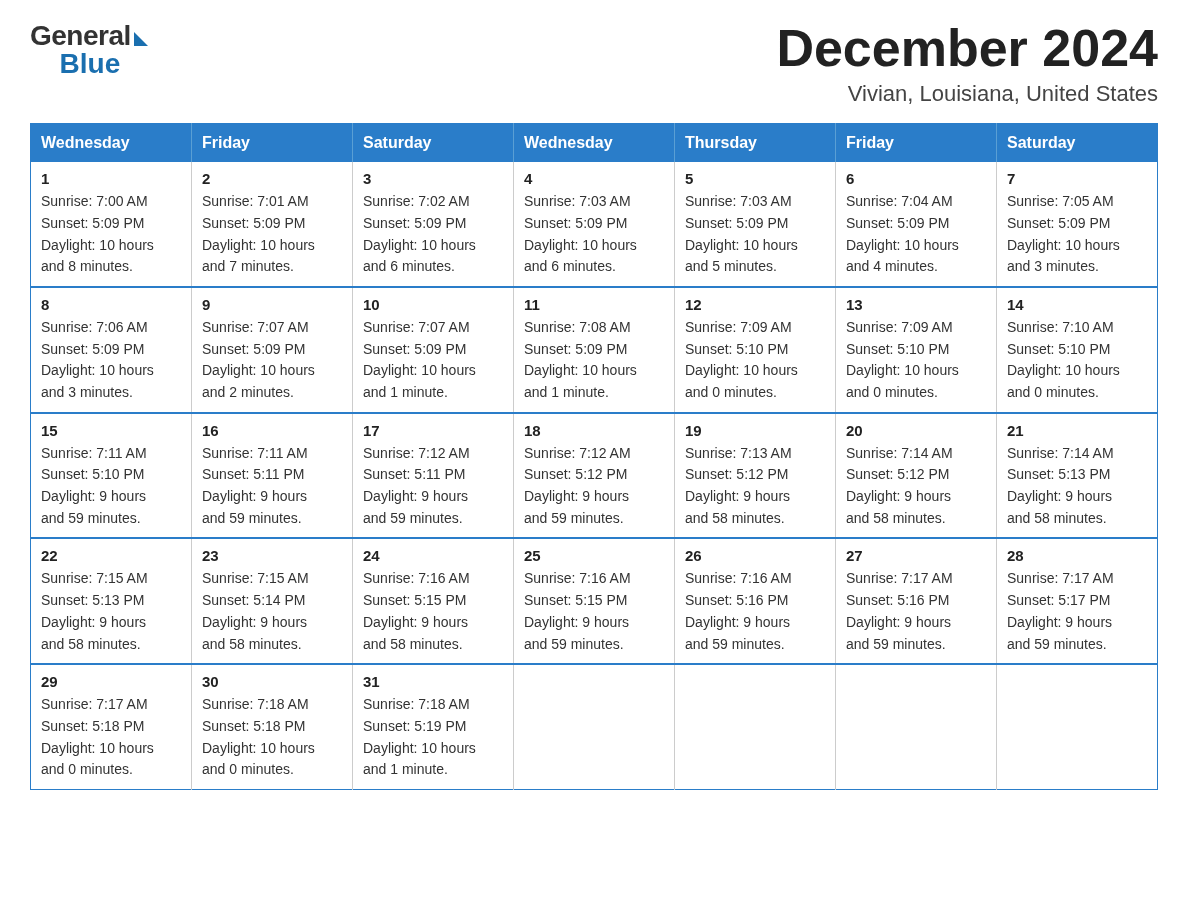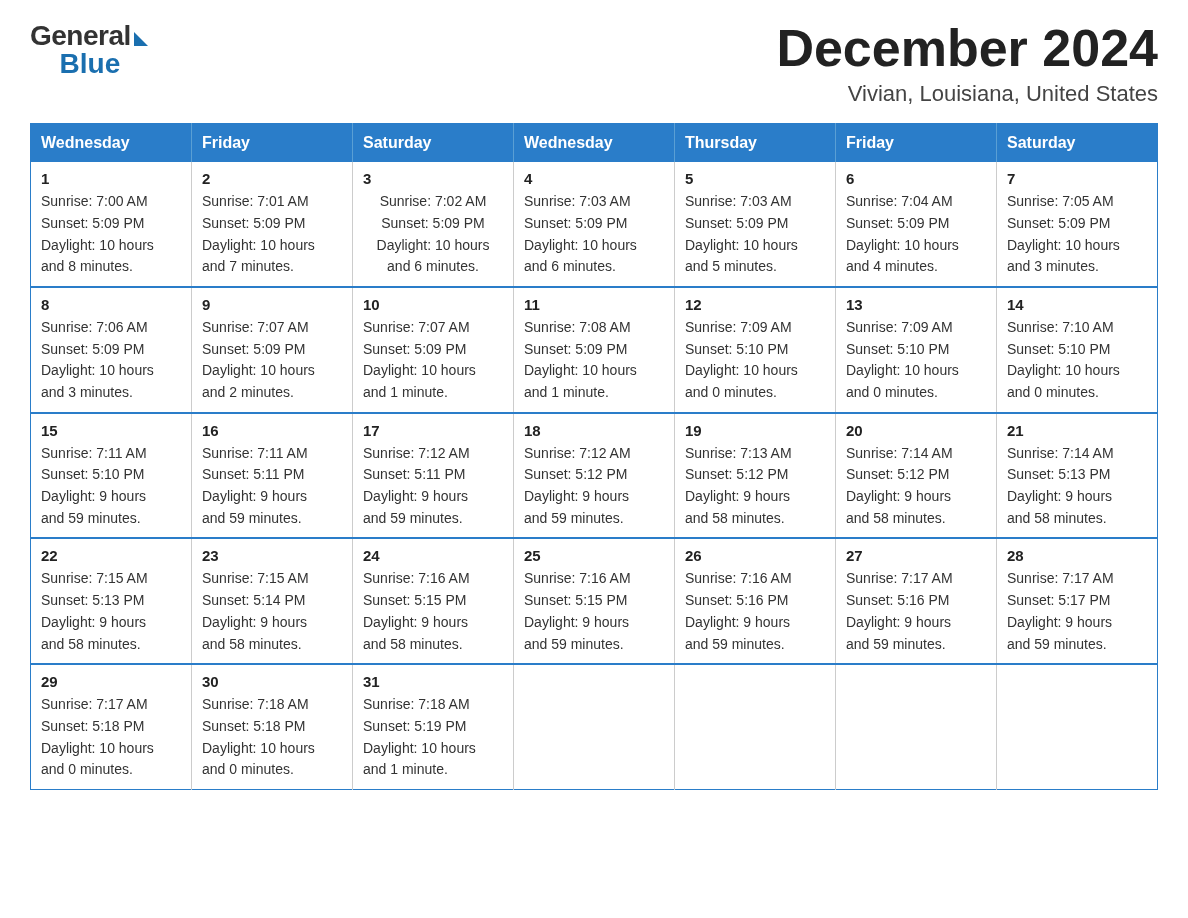--- a/index.html
+++ b/index.html
@@ -150,21 +150,21 @@
         </td>
         <td>
           <span class="day-number">2</span>
           <div class="day-info" style="white-space: pre-line;">Sunrise: 7:01 AM
 Sunset: 5:09 PM
 Daylight: 10 hours
 and 7 minutes.</div>
         </td>
         <td>
           <span class="day-number">3</span>
-          <div class="day-info" style="white-space: pre-line; text-align: center;">Sunrise: 7:02 AM
+          <div class="day-info" style="white-space: pre-line;">Sunrise: 7:02 AM
 Sunset: 5:09 PM
 Daylight: 10 hours
 and 6 minutes.</div>
         </td>
         <td>
           <span class="day-number">4</span>
           <div class="day-info" style="white-space: pre-line;">Sunrise: 7:03 AM
 Sunset: 5:09 PM
 Daylight: 10 hours
 and 6 minutes.</div>

